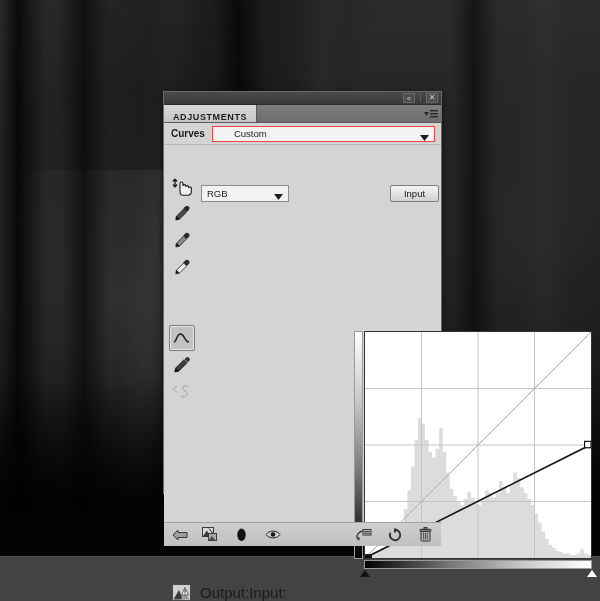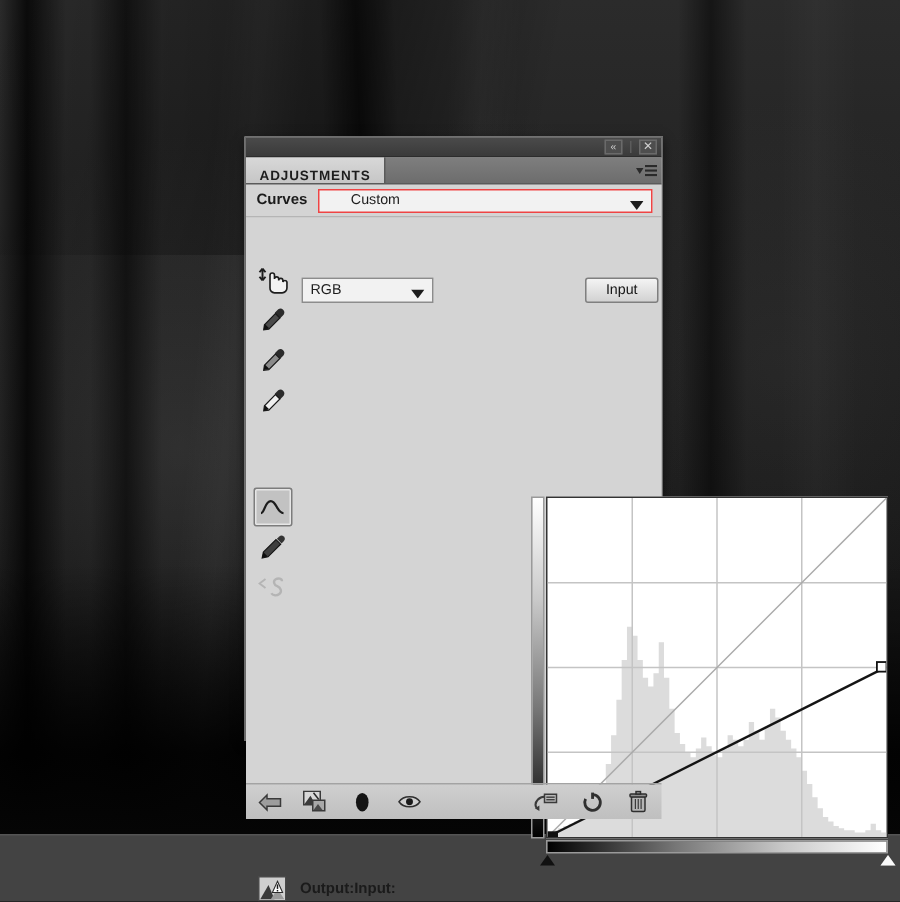--- a/index.html
+++ b/index.html
@@ -154,21 +154,21 @@
     border-bottom:7px solid #fafafa;
     filter:drop-shadow(0 0 0.5px #777);
   }
 
   
   .iorow{
     position:absolute; left:0; top:432px; width:277px; height:30px;
     display:flex; align-items:center; padding-left:6px; gap:0;
   }
   .io-icon{width:22px;height:20px;display:flex;align-items:center;justify-content:center;}
-  .io-label{font-size:10px;font-weight:bold;color:#1b1b1b;}
+  .io-label{font-size:15px;font-weight:normal;color:#1b1b1b;}
   .io-out{margin-left:8px;}
   .io-in{}
 
   .footer{
     position:absolute; left:0; bottom:0; width:277px; height:24px;
     background:linear-gradient(180deg,#cfcfcf,#bfbfbf);
     border-top:1px solid #a3a3a3;
     display:flex; align-items:center; padding:0 7px; gap:14px;
   }
   .fbtn{width:17px;height:17px;display:flex;align-items:center;justify-content:center;cursor:pointer;}

